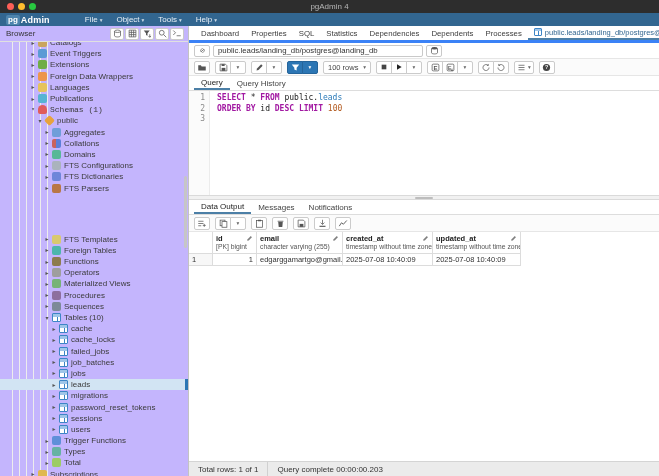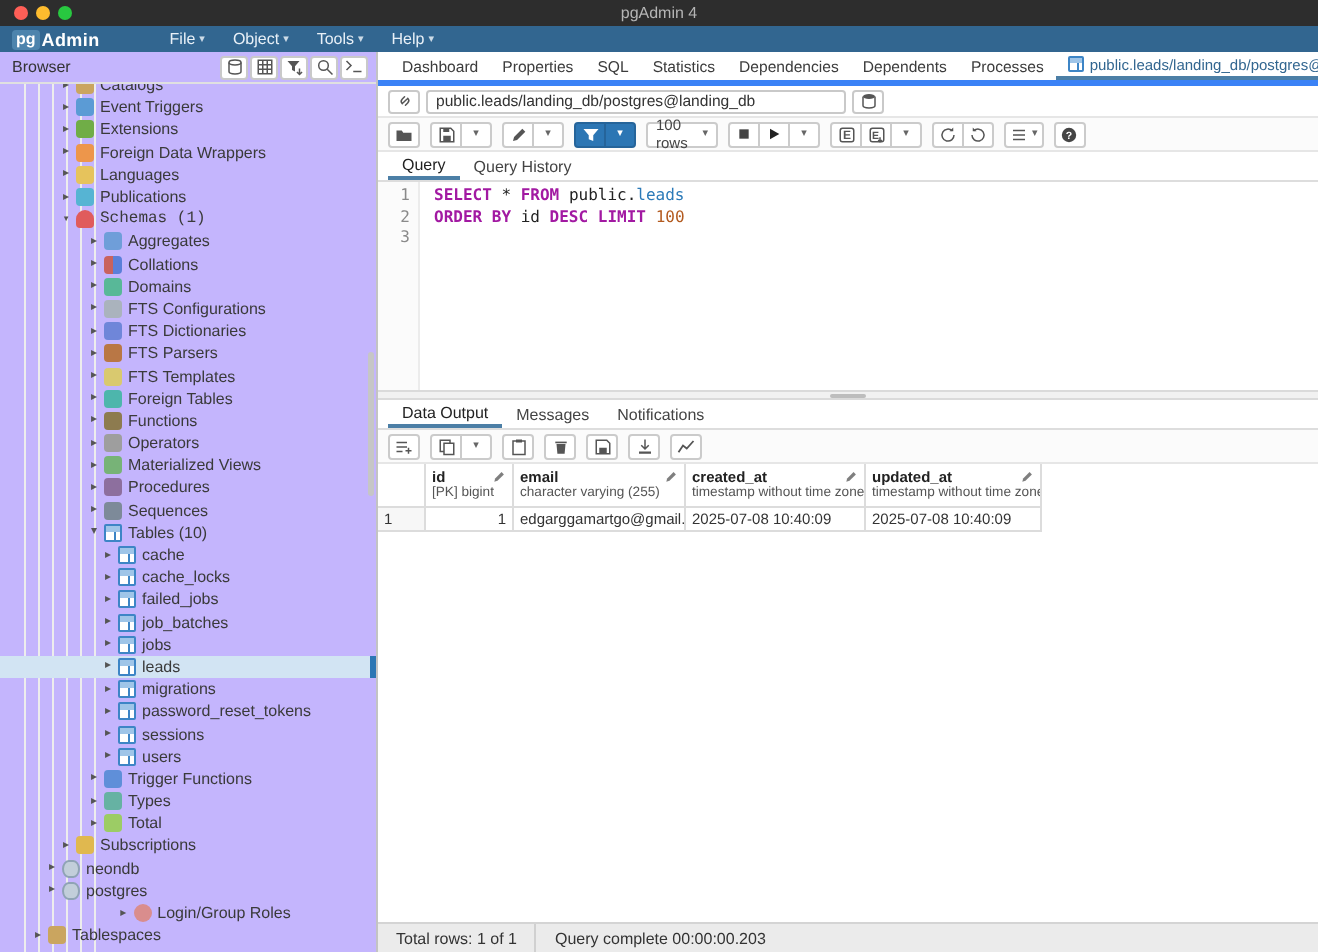--- a/index.html
+++ b/index.html
@@ -83,21 +83,21 @@
   .qtoolbar{height:17px;flex:none;display:flex;align-items:center;padding:0 5px;border-bottom:1px solid #e6e6e6;background:#fbfbfb}
   .grp{display:flex;margin-right:5px}
   .qbtn{height:13px;min-width:16px;border:1px solid #cbcbcb;background:#fff;display:flex;align-items:center;justify-content:center;padding:0 2px;font-size:7.5px;color:#444}
   .grp .qbtn+.qbtn{margin-left:-1px}
   .grp .qbtn:first-child{border-radius:2px 0 0 2px}
   .grp .qbtn:last-child{border-radius:0 2px 2px 0}
   .grp .qbtn:only-child{border-radius:2px}
   .qbtn.primary{background:#2c76b4;border-color:#25649a;color:#fff}
   .chev{font-size:5.5px;color:#666;line-height:5px}
   .primary .chev{color:#fff}
-  .rows-select{width:36px;justify-content:flex-end;padding:0 4px;border-radius:2px}
+  .rows-select{width:48px;justify-content:space-between;padding:0 4px;border-radius:2px}
   .qtabs{height:15px;flex:none;border-bottom:1px solid #ddd;display:flex;padding-left:5px}
   .qtab{font-size:8px;color:#444;padding:0 7px;display:flex;align-items:center;cursor:default}
   .qtab.active{color:#222;border-bottom:2px solid #4c7fa6}
   .editor{height:104px;flex:none;display:flex;font-family:"DejaVu Sans Mono",monospace;font-size:8px;background:#fff}
   .gutter{width:21px;flex:none;text-align:right;padding:2px 4px 0 0;color:#8a8a8a;border-right:1px solid #ececec;background:#fbfbfb}
   .lnum{height:10.5px;line-height:10.5px}
   .code{padding:2px 0 0 7px;overflow:hidden}
   .cline{height:10.5px;line-height:10.5px;white-space:pre}
   .tk-kw{color:#a219a2;font-weight:bold}
   .tk-pl{color:#222}
@@ -217,20 +217,25 @@
         <div class="titem" style="padding-left: 29px;">
           <span class="tw">▸</span>
           <span class="ico" data-icon="publications-icon"></span>
           <span class="tlabel">Publications</span>
         </div>
         <div class="titem" style="padding-left: 29px; font-family: Liberation Mono, monospace;">
           <span class="tw">▾</span>
           <span class="ico" data-icon="schemas-icon"></span>
           <span class="tlabel">Schemas (1)</span>
         </div>
+        <div class="titem" style="padding-left: 36px;">
+          <span class="tw">▾</span>
+          <span class="ico" data-icon="schema-icon"></span>
+          <span class="tlabel">public</span>
+        </div>
         <div class="titem" style="padding-left: 43px;">
           <span class="tw">▸</span>
           <span class="ico" data-icon="aggregates-icon"></span>
           <span class="tlabel">Aggregates</span>
         </div>
         <div class="titem" style="padding-left: 43px;">
           <span class="tw">▸</span>
           <span class="ico" data-icon="collations-icon"></span>
           <span class="tlabel">Collations</span>
         </div>
@@ -247,21 +252,21 @@
         <div class="titem" style="padding-left: 43px;">
           <span class="tw">▸</span>
           <span class="ico" data-icon="fts-dictionaries-icon"></span>
           <span class="tlabel">FTS Dictionaries</span>
         </div>
         <div class="titem" style="padding-left: 43px;">
           <span class="tw">▸</span>
           <span class="ico" data-icon="fts-parsers-icon"></span>
           <span class="tlabel">FTS Parsers</span>
         </div>
-        <div class="titem" style="padding-left: 43px;">
+        <div class="titem" style="padding-left: 43px; margin-top: 40px;">
           <span class="tw">▸</span>
           <span class="ico" data-icon="fts-templates-icon"></span>
           <span class="tlabel">FTS Templates</span>
         </div>
         <div class="titem" style="padding-left: 43px;">
           <span class="tw">▸</span>
           <span class="ico" data-icon="foreign-tables-icon"></span>
           <span class="tlabel">Foreign Tables</span>
         </div>
         <div class="titem" style="padding-left: 43px;">

